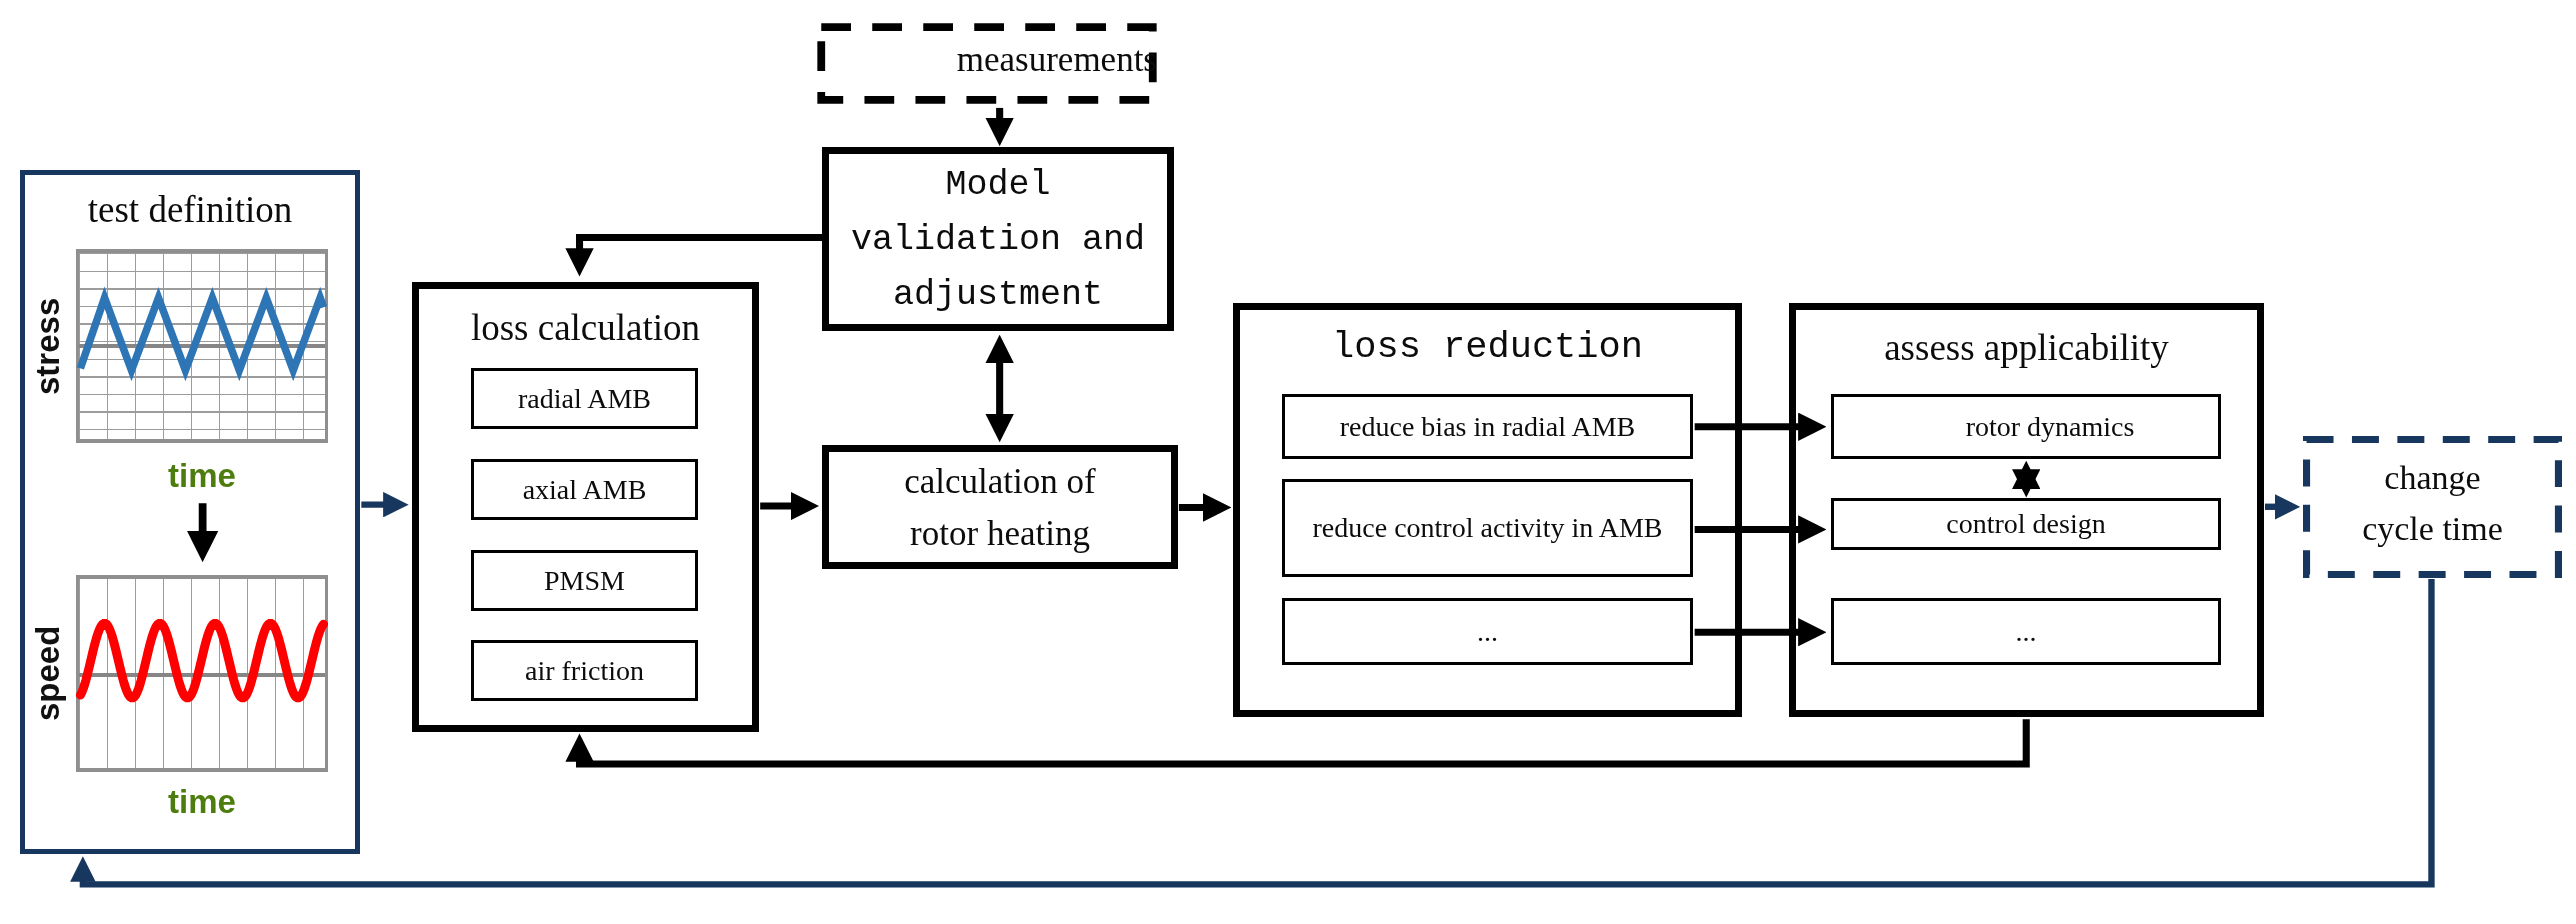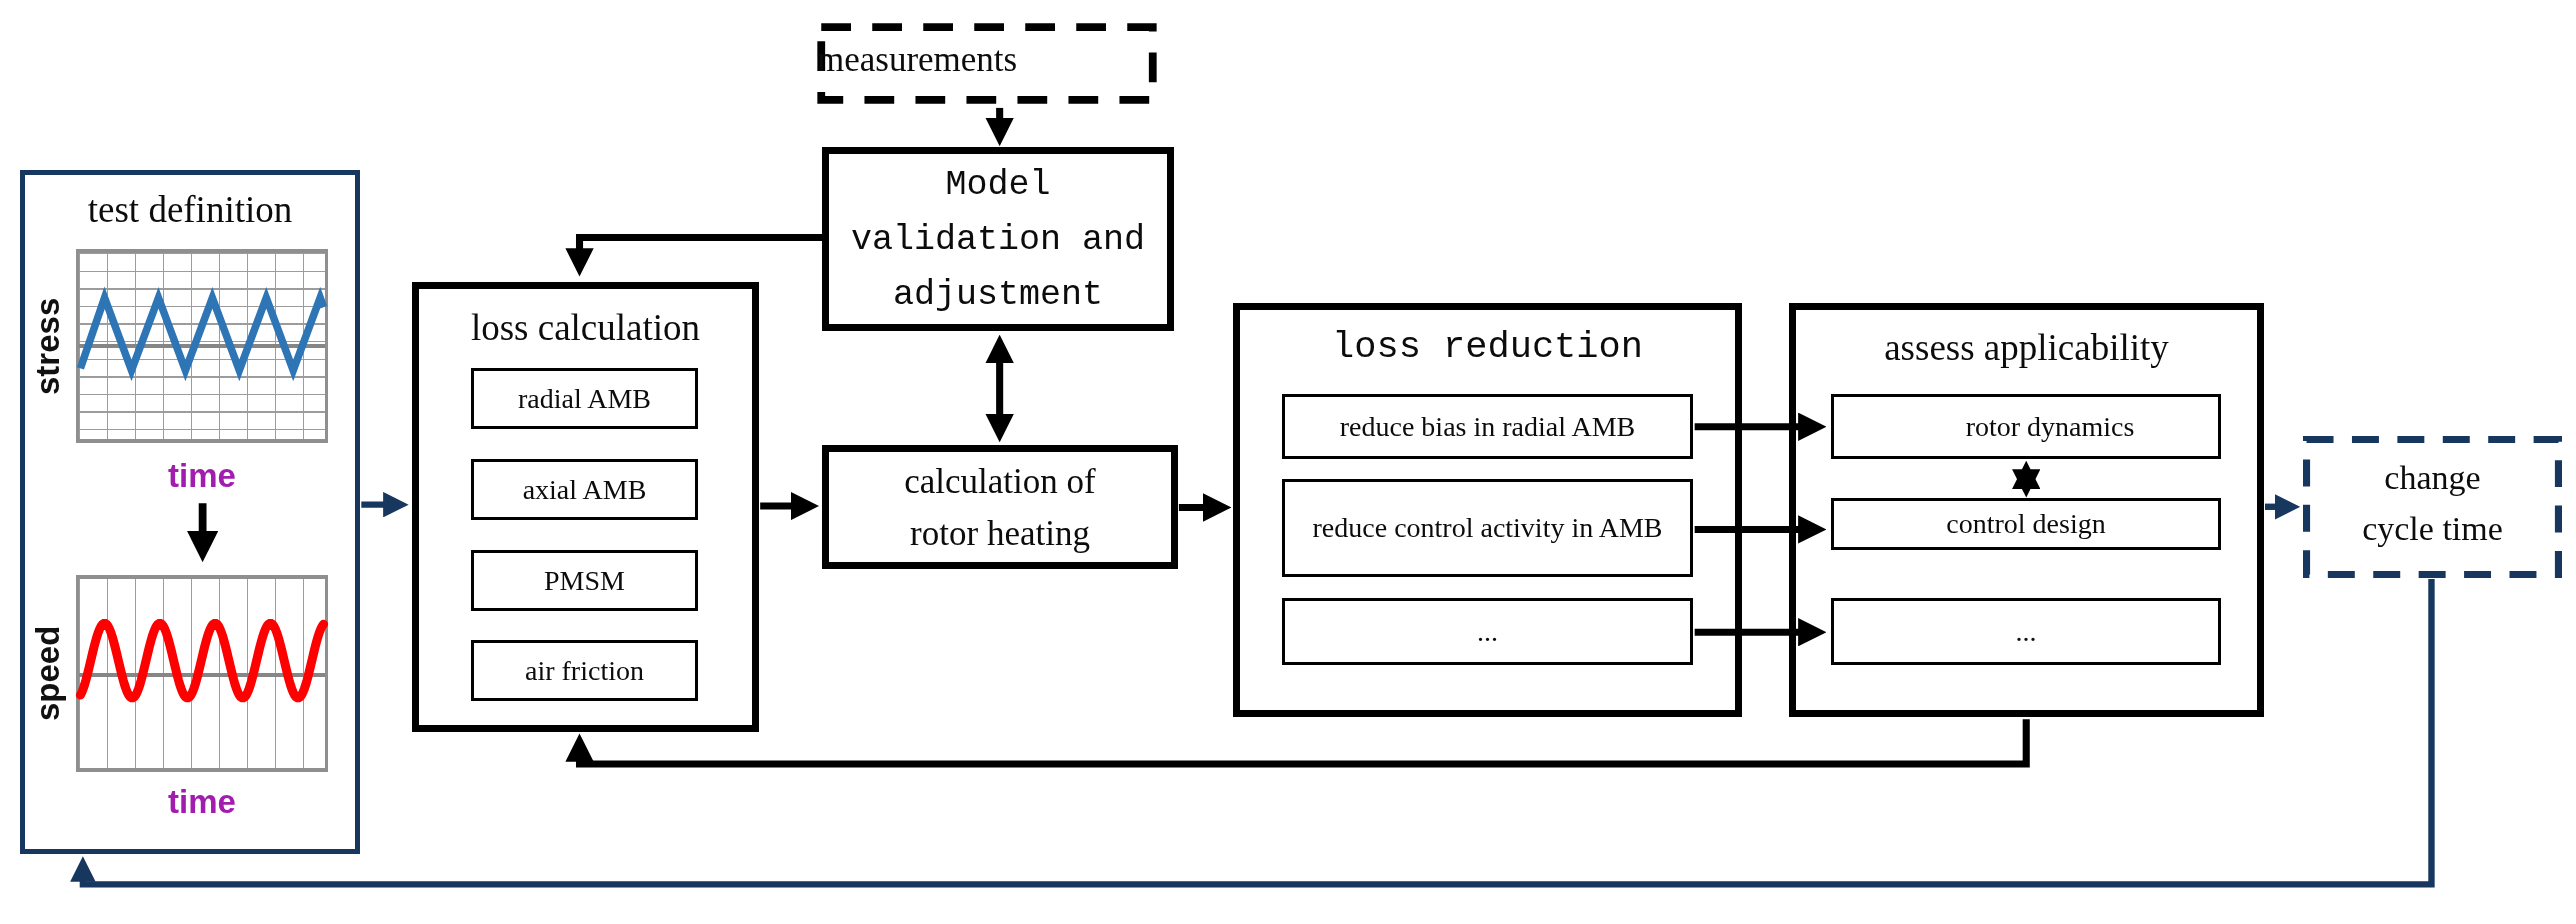--- a/index.html
+++ b/index.html
@@ -12,40 +12,40 @@
   .box.navy{border:5.7px solid var(--navy,#17375E);}
 
   .title{position:absolute;left:0;right:0;text-align:center;font-size:37px;}
   .sublabel{position:absolute;box-sizing:border-box;border:3.5px solid #000;background:#fff;
             text-align:center;font-size:28px;display:flex;align-items:center;justify-content:center;}
   .centerlines{position:absolute;left:0;right:0;text-align:center;}
 
   
   .dbox{position:absolute;box-sizing:border-box;background:#ffffff;}
   .dbox svg.dashrect{position:absolute;left:0;top:0;width:100%;height:100%;}
-  .dlabel{position:absolute;left:0;right:0;text-align:left;}
+  .dlabel{position:absolute;left:0;right:0;text-align:right;}
 
   
   .plot{position:absolute;box-sizing:border-box;background:#ffffff;border:3.5px solid #8f8f8f;
         border-top-width:4.3px;border-bottom-width:4.3px;}
   .plot.stress{background-image:
       repeating-linear-gradient(to right,#9c9c9c 0 1.4px,transparent 1.4px 28px),
       repeating-linear-gradient(to bottom,#9c9c9c 0 1.4px,transparent 1.4px 17.6px);}
   .plot.speed{background-image:
       repeating-linear-gradient(to right,#9c9c9c 0 1.4px,transparent 1.4px 28px);}
   .plot svg{position:absolute;left:0;top:0;width:100%;height:100%;overflow:visible;}
   .midline{position:absolute;left:0;right:0;height:3.5px;background:#868686;}
   .wave-blue{fill:none;stroke:var(--blue,#2E75B6);stroke-width:11;stroke-linejoin:miter;}
   .wave-red{fill:none;stroke:var(--red,#FF0000);stroke-width:13;stroke-linecap:round;}
 
   .vlabel{position:absolute;writing-mode:vertical-rl;transform:rotate(180deg);
           display:flex;align-items:center;justify-content:center;width:43px;
           font-family:"Liberation Sans","DejaVu Sans",sans-serif;font-weight:bold;font-size:33px;color:#111;}
   .xlabel{position:absolute;text-align:center;
-          font-family:"Liberation Sans","DejaVu Sans",sans-serif;font-weight:bold;font-size:33px;color:#a21caf;}
+          font-family:"Liberation Sans","DejaVu Sans",sans-serif;font-weight:bold;font-size:33px;color:#4d7c0f;}
 
   svg.overlay{position:absolute;left:0;top:0;width:2576px;height:925px;pointer-events:none;}
   .ln-b{stroke:#000000;fill:none;}
   .ln-n{stroke:var(--navy,#17375E);fill:none;}
 </style>
 </head>
 <body>
 
 <div class="canvas">
 

